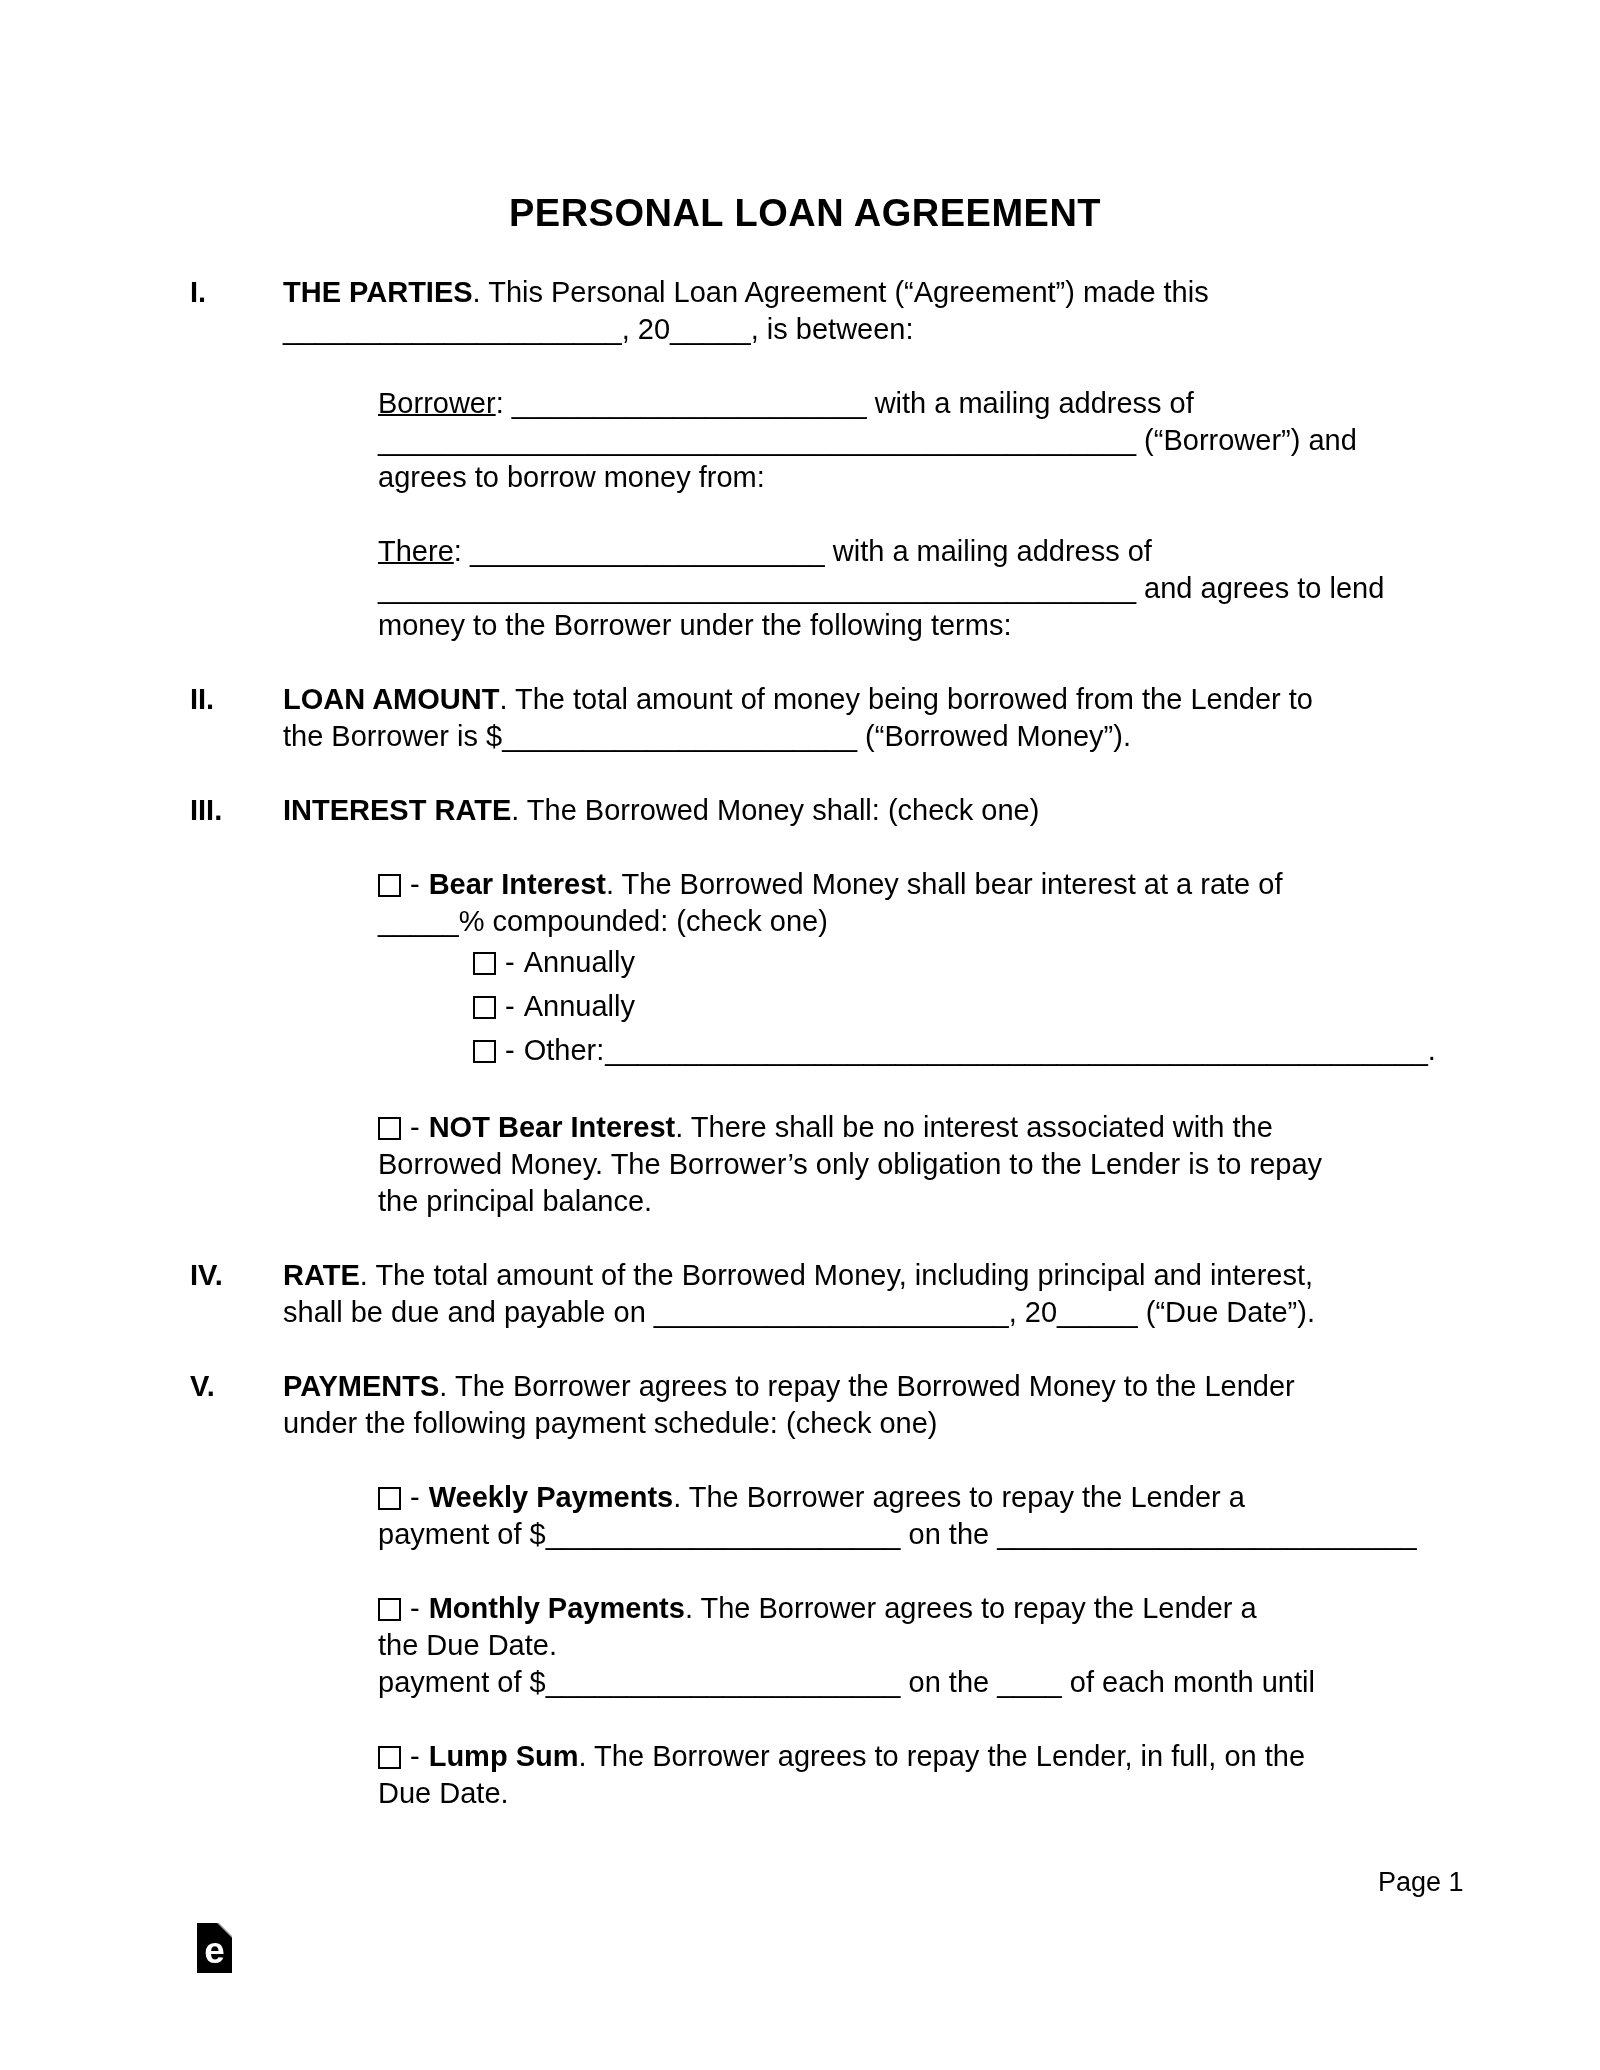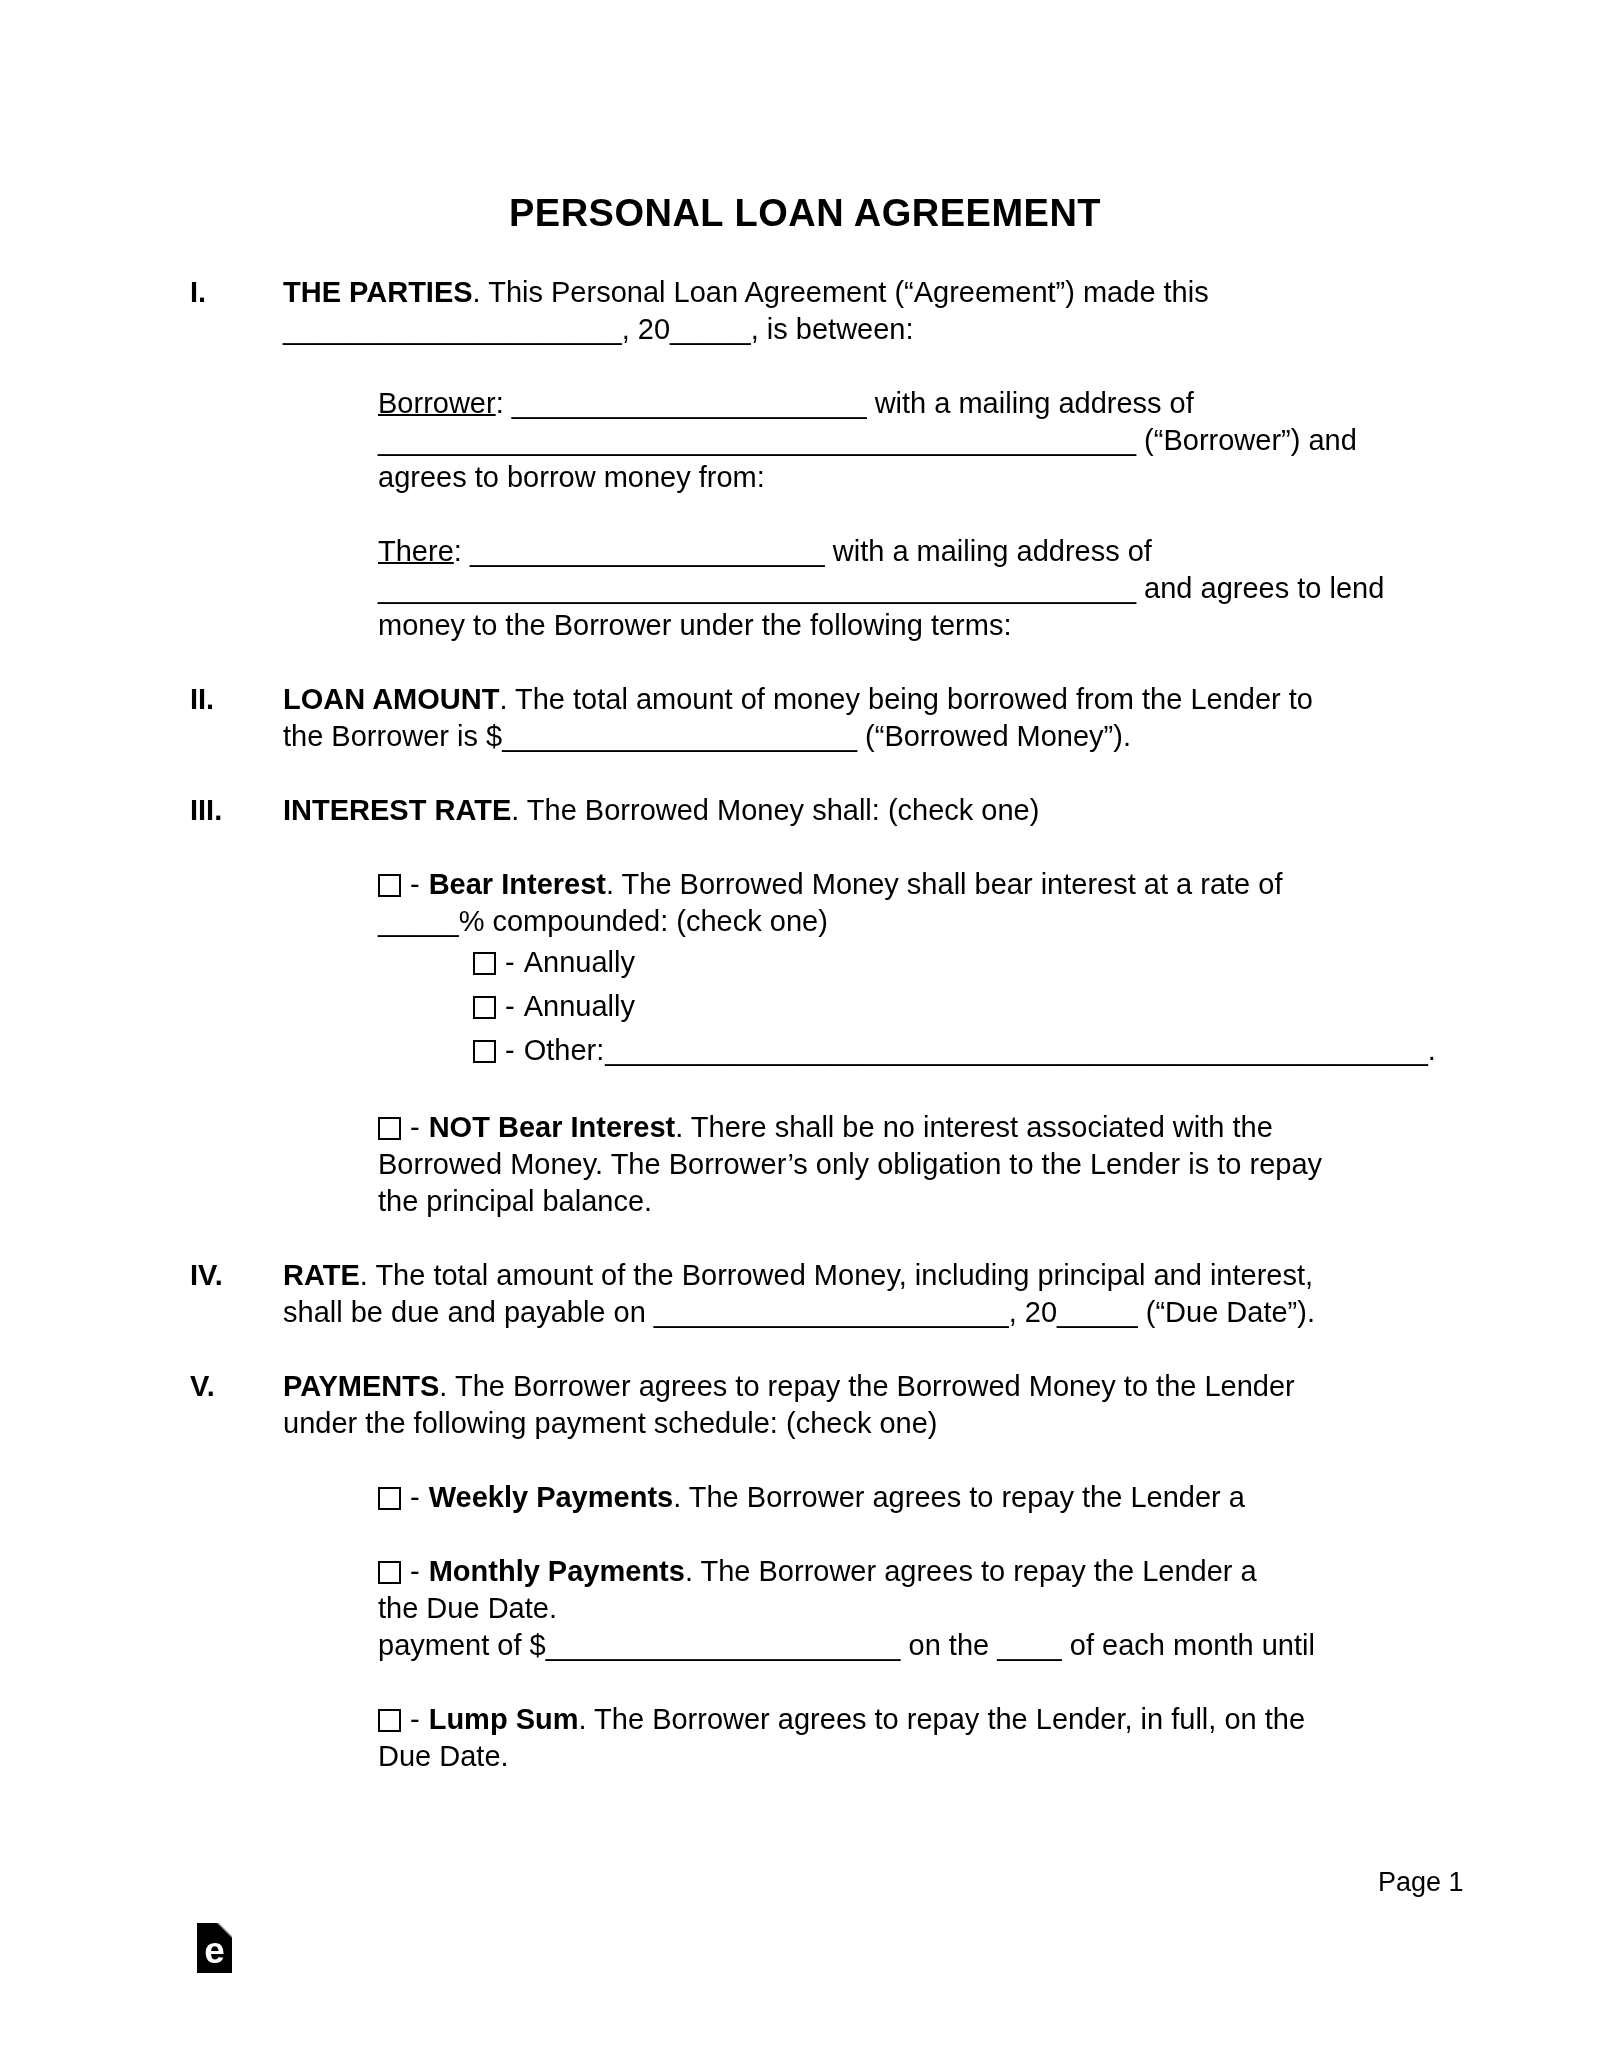--- a/index.html
+++ b/index.html
@@ -134,20 +134,21 @@
   <div class="sec">
     <div class="num">V.</div>
     <div>
       <div class="line"><b>PAYMENTS</b><span>. The Borrower agrees to repay the Borrowed Money to the Lender</span></div>
       <div class="line">under the following payment schedule: (check one)</div>
     </div>
   </div>
 
   <div class="indent">
     <div class="line"><span class="cb"></span><span class="dash">-</span><b>Weekly Payments</b><span>. The Borrower agrees to repay the Lender a</span></div>
+    <div class="line">payment of $______________________ on the __________________________</div>
   </div>
 
   <div class="indent">
     <div class="line"><span class="cb"></span><span class="dash">-</span><b>Monthly Payments</b><span>. The Borrower agrees to repay the Lender a</span></div>
     <div class="line">the Due Date.</div>
     <div class="line">payment of $______________________ on the ____ of each month until</div>
   </div>
 
   <div class="indent">
     <div class="line"><span class="cb"></span><span class="dash">-</span><b>Lump Sum</b><span>. The Borrower agrees to repay the Lender, in full, on the</span></div>

